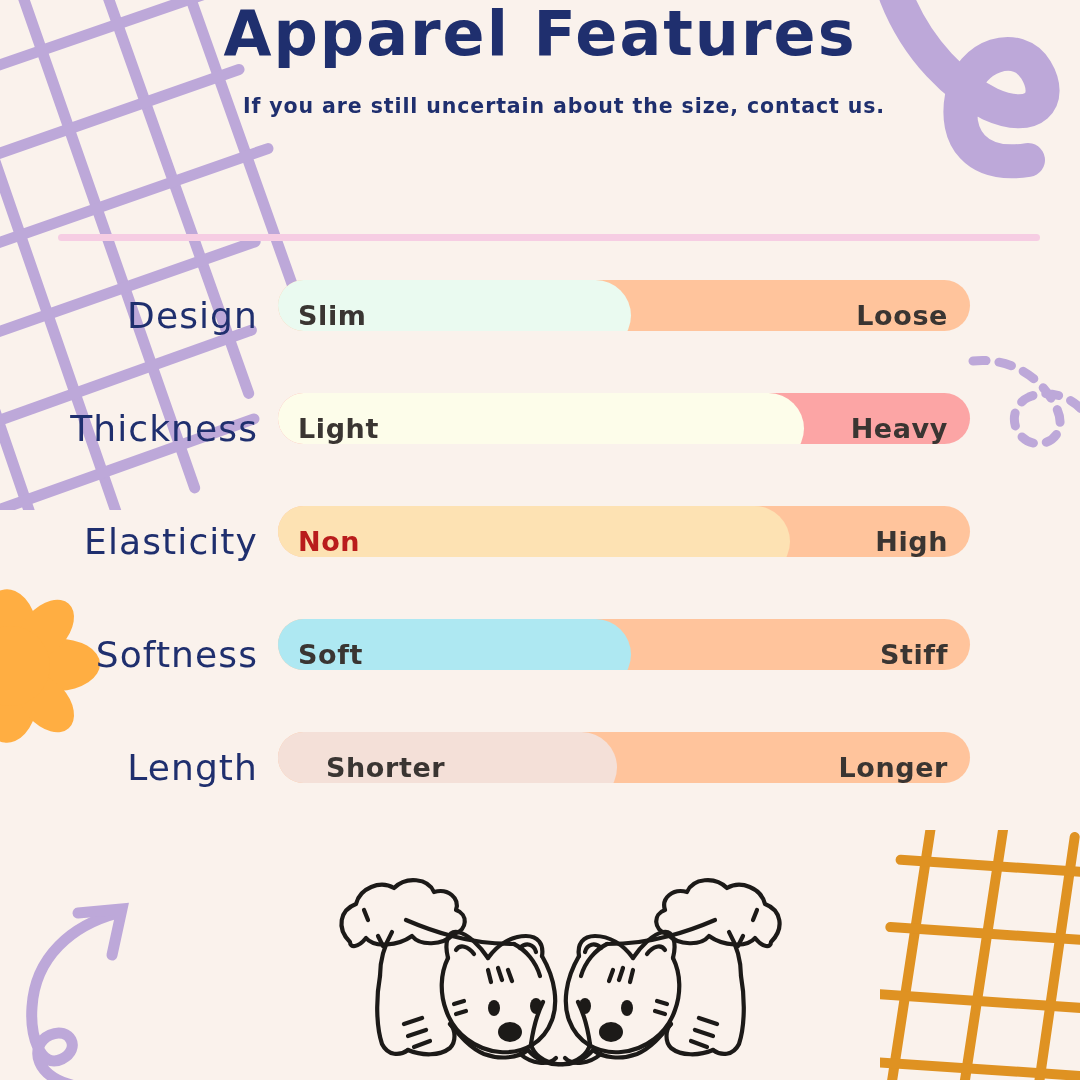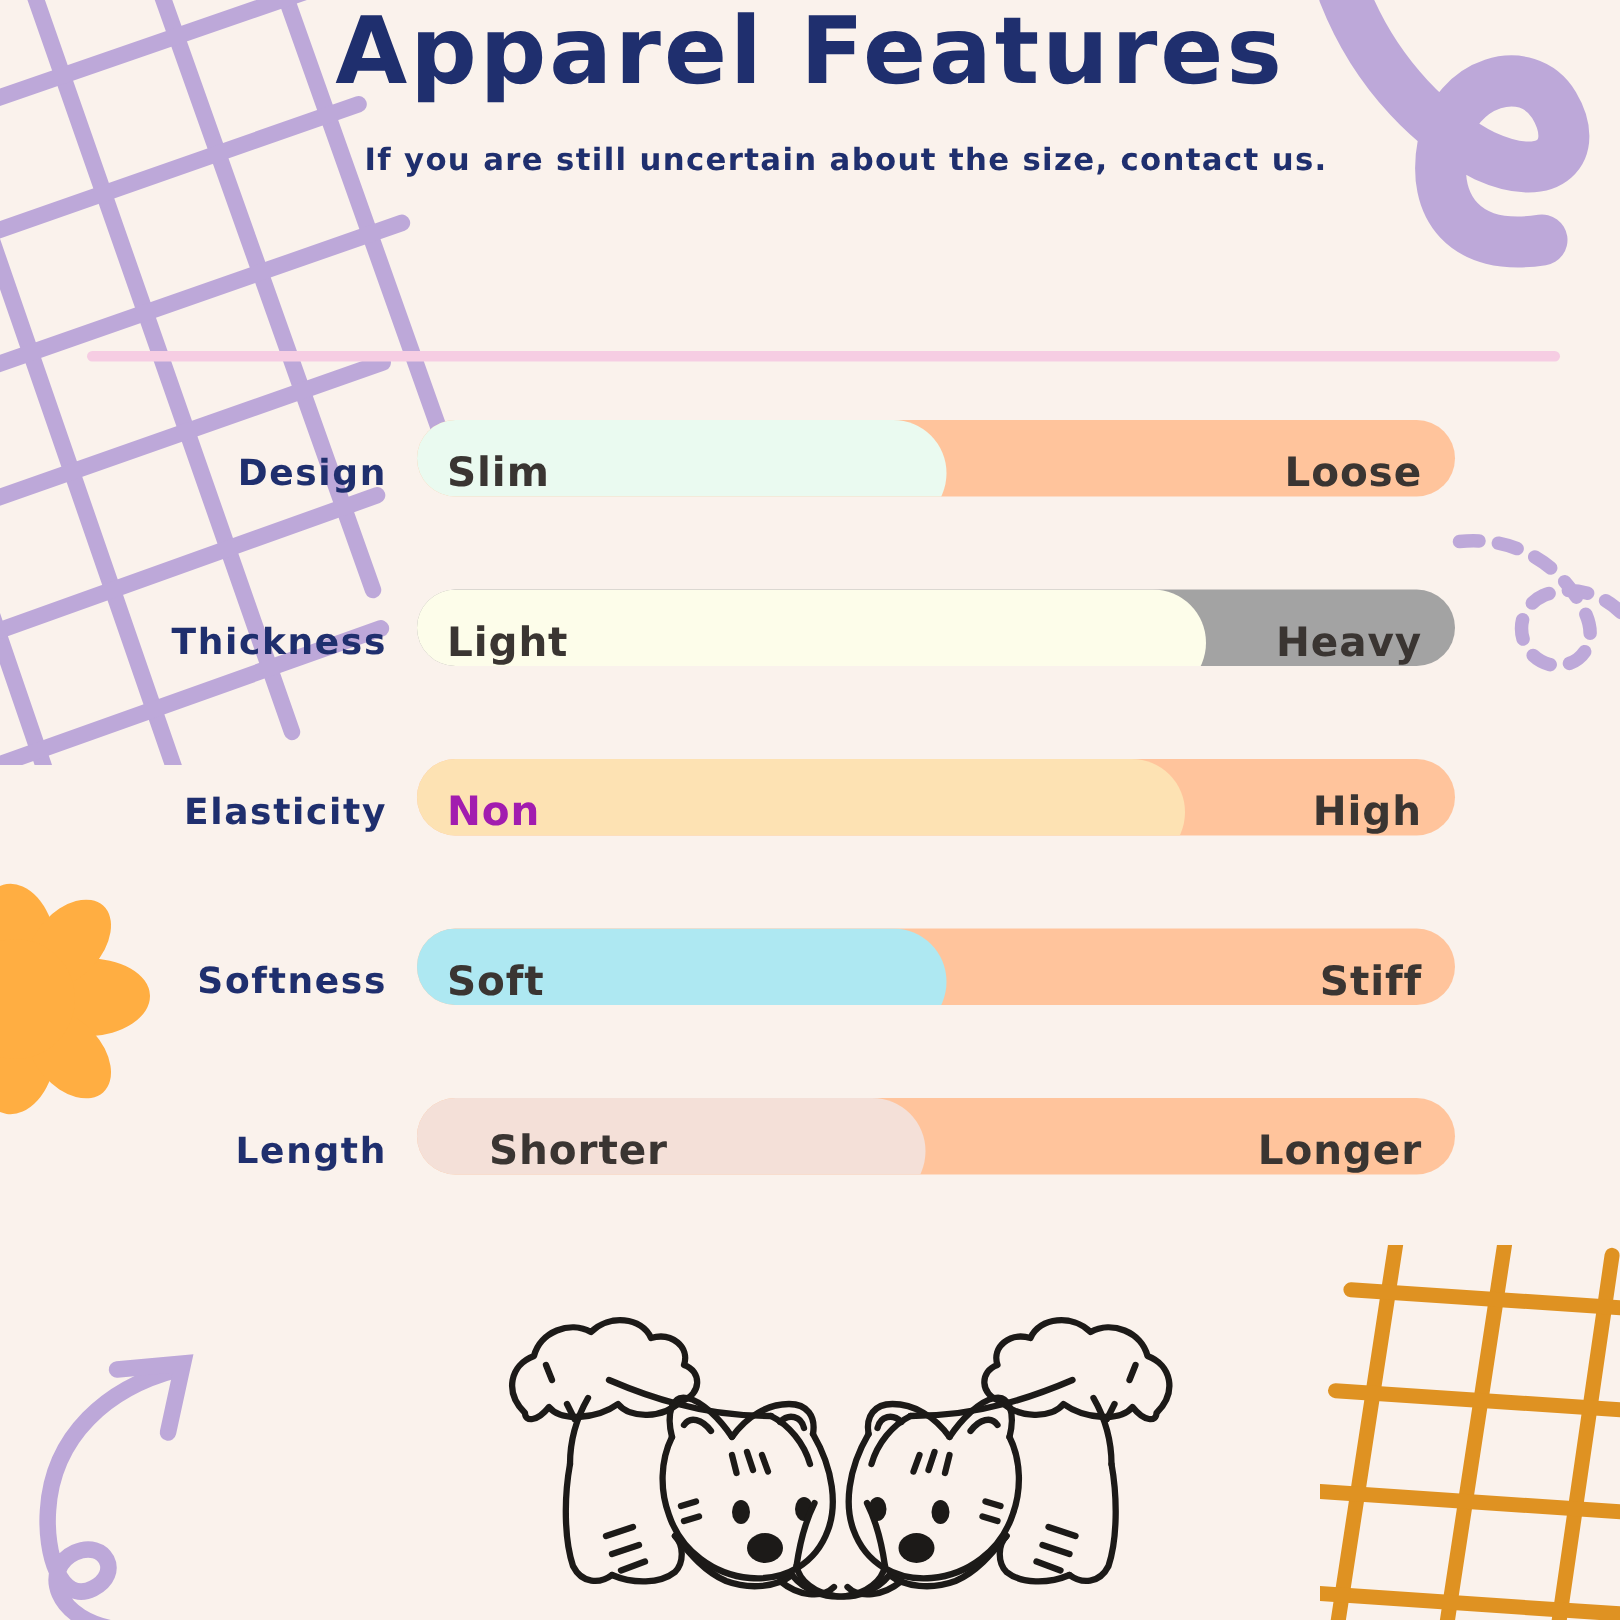--- a/index.html
+++ b/index.html
@@ -84,22 +84,22 @@
   }
   .feature-label {
     position: absolute;
     left: 0;
     top: 0;
     width: 258px;
     height: 71px;
     line-height: 71px;
     text-align: right;
     font-family: "DejaVu Sans", sans-serif;
-    font-size: 24px;
-    font-weight: 700;
+    font-size: 36px;
+    font-weight: 400;
     letter-spacing: 1.1px;
     color: #1f2f6e;
     white-space: nowrap;
   }
   .feature-track {
     position: absolute;
     left: 278px;
     top: 0;
     width: 692px;
     height: 51px;
@@ -319,32 +319,32 @@
       <div class="feature-label" style="color: rgb(31, 47, 110);">Design</div>
       <div class="feature-track" style="background: rgb(255, 196, 156);">
         <div class="feature-fill" style="width: 51%; background: rgb(234, 250, 240);"></div>
         <div class="feature-low" style="color: rgb(58, 53, 50);">Slim</div>
         <div class="feature-high" style="color: rgb(58, 53, 50);">Loose</div>
       </div>
     </div>
 
     <div class="feature-row">
       <div class="feature-label" style="color: rgb(31, 47, 110);">Thickness</div>
-      <div class="feature-track" style="background: #a3a3a3;">
+      <div class="feature-track" style="background: #fca5a5;">
         <div class="feature-fill" style="width: 76%; background: rgb(253, 253, 234);"></div>
         <div class="feature-low" style="color: rgb(58, 53, 50);">Light</div>
         <div class="feature-high" style="color: rgb(58, 53, 50);">Heavy</div>
       </div>
     </div>
 
     <div class="feature-row">
       <div class="feature-label" style="color: rgb(31, 47, 110);">Elasticity</div>
       <div class="feature-track" style="background: rgb(255, 196, 156);">
         <div class="feature-fill" style="width: 74%; background: rgb(253, 226, 179);"></div>
-        <div class="feature-low" style="color: #a21caf;">Non</div>
+        <div class="feature-low" style="color: #b91c1c;">Non</div>
         <div class="feature-high" style="color: rgb(58, 53, 50);">High</div>
       </div>
     </div>
 
     <div class="feature-row">
       <div class="feature-label" style="color: rgb(31, 47, 110);">Softness</div>
       <div class="feature-track" style="background: rgb(255, 196, 156);">
         <div class="feature-fill" style="width: 51%; background: rgb(174, 232, 242);"></div>
         <div class="feature-low" style="color: rgb(58, 53, 50);">Soft</div>
         <div class="feature-high" style="color: rgb(58, 53, 50);">Stiff</div>

